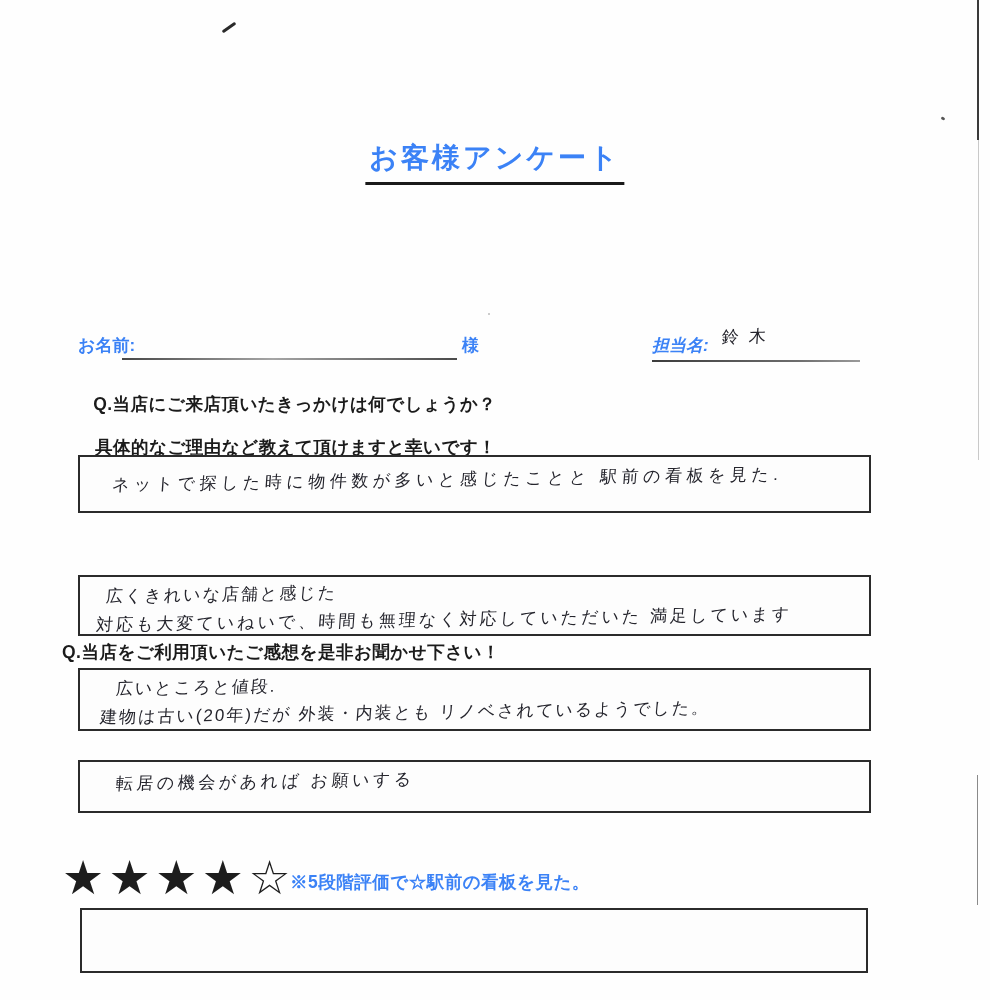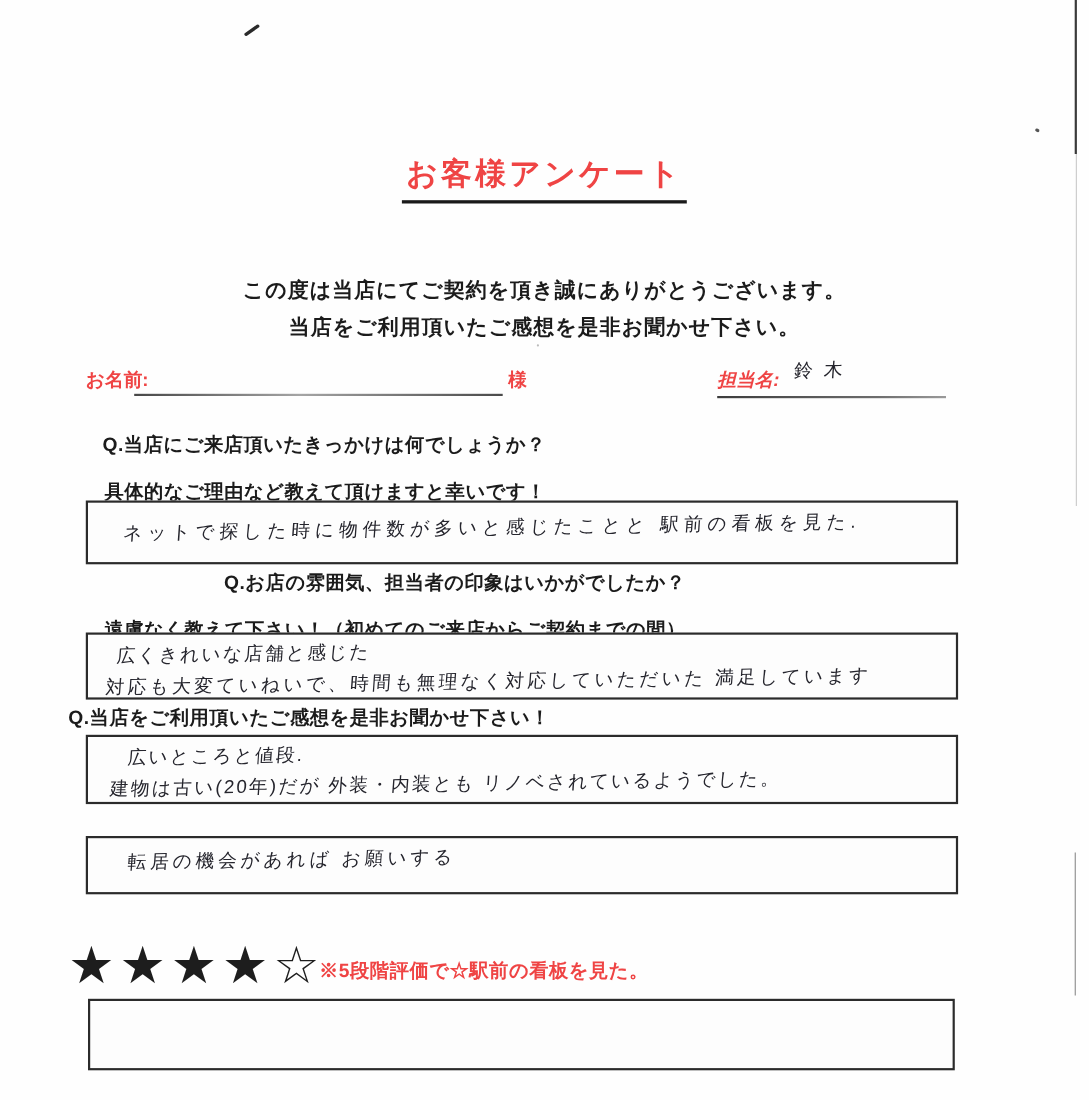--- a/index.html
+++ b/index.html
@@ -17,21 +17,21 @@
   
   .scan-line { position: absolute; background: #3a3a3a; }
   .scan-line.seg1 { left: 977px; top: 0; width: 2px; height: 140px; }
   .scan-line.seg2 { left: 978px; top: 140px; width: 1px; height: 320px; background: #c9c9c9; }
   .scan-line.seg3 { left: 977px; top: 775px; width: 1px; height: 130px; background: #8a8a8a; }
   .speck { position: absolute; border-radius: 50%; background: #555; }
   .speck.s1 { left: 941px; top: 117px; width: 4px; height: 3px; transform: rotate(25deg); }
   .speck.s2 { left: 488px; top: 313px; width: 2px; height: 2px; background: #bbb; }
 
   
-  .print { font-weight: bold; color: #ef4444; }
+  .print { font-weight: bold; color: #3b82f6; }
 
   .title {
     position: absolute;
     top: 139px; left: 50%;
     transform: translateX(-50%);
     font-size: 28px;
     letter-spacing: 3px;
     font-weight: bold;
     border-bottom: 3px solid #1a1a1a;
     padding: 0 4px 5px 4px;
@@ -125,43 +125,35 @@
 <div id="page">
 
   <div class="scan-line seg1"></div>
   <div class="scan-line seg2"></div>
   <div class="scan-line seg3"></div>
   <div class="speck s1"></div>
   <div class="speck s2"></div>
 
   <div class="title print">お客様アンケート</div>
 
-  <div class="greeting">
-    <div>この度は当店にてご契約を頂き誠にありがとうございます。</div>
-    <div>当店をご利用頂いたご感想を是非お聞かせ下さい。</div>
-  </div>
 
   <div class="name-label print">お名前:</div>
   <div class="name-underline"></div>
   <div class="honorific print">様</div>
   <div class="staff-label print">担当名:</div>
   <div class="staff-underline"></div>
   <div class="staff-value hand">鈴木</div>
 
   <div class="q q1">
     <span>Q.当店にご来店頂いたきっかけは何でしょうか？</span>
     <span class="l2">具体的なご理由など教えて頂けますと幸いです！</span>
   </div>
   <div class="abox abox1"></div>
   <div class="hand a1">ネットで探した時に物件数が多いと感じたことと 駅前の看板を見た.</div>
 
-  <div class="q q2">
-    <span>Q.お店の雰囲気、担当者の印象はいかがでしたか？</span>
-    <span class="l2">遠慮なく教えて下さい！（初めてのご来店からご契約までの間）</span>
-  </div>
   <div class="abox abox2"></div>
   <div class="hand a2l1">広くきれいな店舗と感じた</div>
   <div class="hand a2l2">対応も大変ていねいで、時間も無理なく対応していただいた 満足しています</div>
 
   <div class="q q3">
     <span>Q.当店をご利用頂いたご感想を是非お聞かせ下さい！</span>
   </div>
   <div class="abox abox3"></div>
   <div class="hand a3l1">広いところと値段.</div>
   <div class="hand a3l2">建物は古い(20年)だが 外装・内装とも リノベされているようでした。</div>

